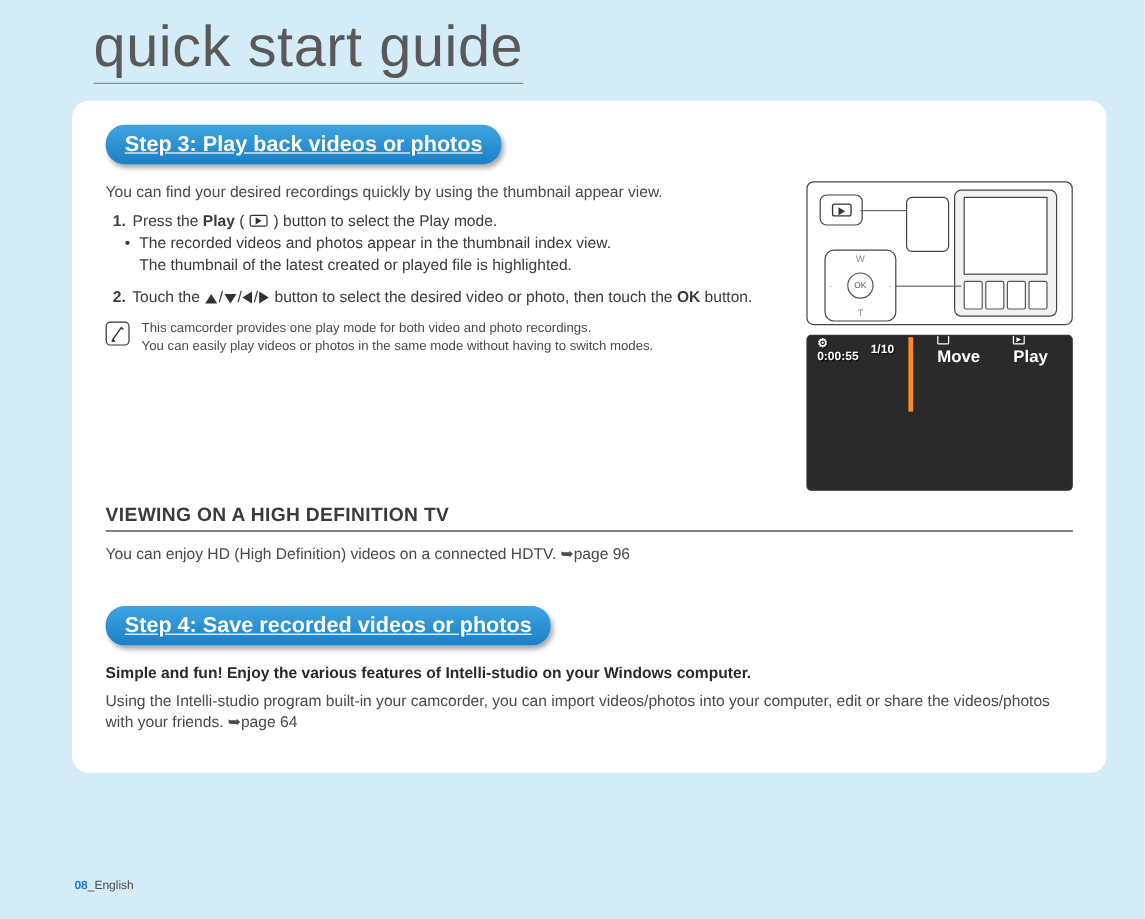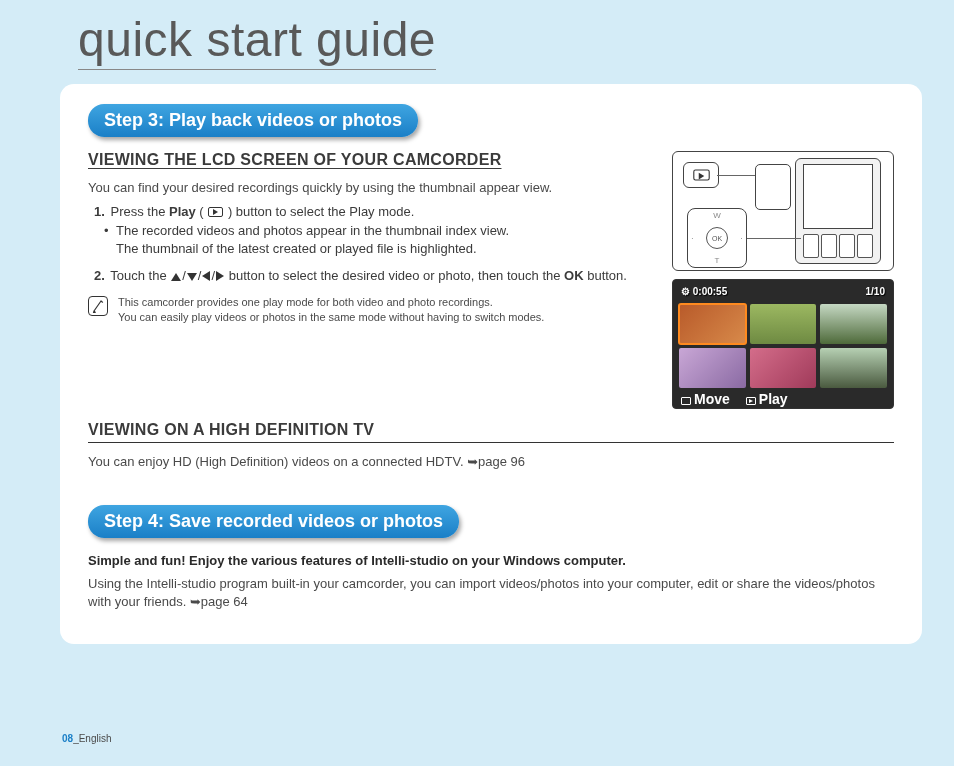--- a/index.html
+++ b/index.html
@@ -32,20 +32,21 @@
     .step-pill {
       display: inline-block;
       background: linear-gradient(#3fa5e1, #1a7fc7);
       color: #fff;
       font-weight: bold;
       font-size: 18px;
       padding: 6px 16px;
       border-radius: 16px;
       box-shadow: 2px 3px 4px rgba(0,0,0,0.35);
       margin-bottom: 14px;
+      text-decoration: underline;
     }
     .row { display: flex; gap: 16px; }
     .col-text { flex: 1; }
     .col-diagram { flex: 0 0 222px; }
     .section-heading {
       font-size: 16px;
       font-weight: bold;
       text-decoration: underline;
       text-underline-offset: 3px;
       letter-spacing: 0.3px;
@@ -136,21 +137,21 @@
     .play-chip .icon-play-rect { transform: scale(1.1); }
     .leader1, .leader2 { position:absolute; background:#666; }
     .leader1 { left:44px; top:23px; width:54px; height:1px; }
     .leader2 { left:-10px; top:80px; width:56px; height:1px; }
     
     .lcd-panel {
       margin-top: 8px;
       width: 222px; height: 130px;
       border: 1px solid #333; border-radius: 4px;
       background: #2a2a2a; overflow:hidden;
-      display:flex; flex-direction:column;
+      display:flex; flex-direction:row;
     }
     .lcd-top {
       height: 22px; display:flex; justify-content:space-between; align-items:center;
       padding: 0 8px; color:#fff; font-size:10px; font-weight:bold;
       text-shadow: 1px 1px 1px #000;
     }
     .lcd-grid {
       flex:1; display:grid; grid-template-columns: repeat(3,1fr); grid-template-rows: repeat(2,1fr);
       gap:4px; padding:2px 6px;
     }
@@ -188,21 +189,20 @@
 
 
 <h1 class="page-title">quick start guide</h1>
 
 <div class="content-card">
 
   <div class="step-pill">Step 3: Play back videos or photos</div>
 
   <div class="row">
     <div class="col-text">
-      <div class="section-heading">VIEWING THE LCD SCREEN OF YOUR CAMCORDER</div>
       <div class="body-text">You can find your desired recordings quickly by using the thumbnail appear view.</div>
 
       <ol class="steps">
         <li>
           <span class="num">1.</span>
           <span>Press the </span><span class="bold">Play</span><span> ( </span><span class="icon-play-rect"></span><span> ) button to select the Play mode.</span>
           <div class="sub-bullet">The recorded videos and photos appear in the thumbnail index view.</div>
           <div style="padding-left:22px">The thumbnail of the latest created or played file is highlighted.</div>
         </li>
         <li>

